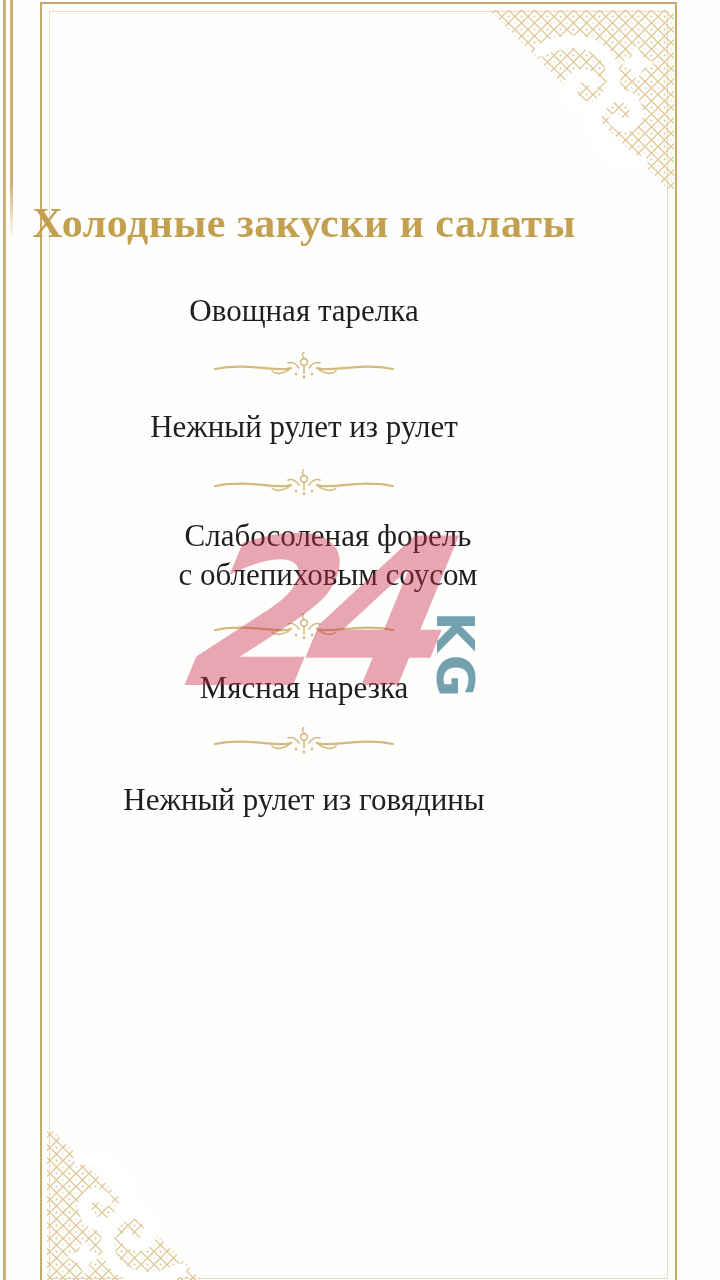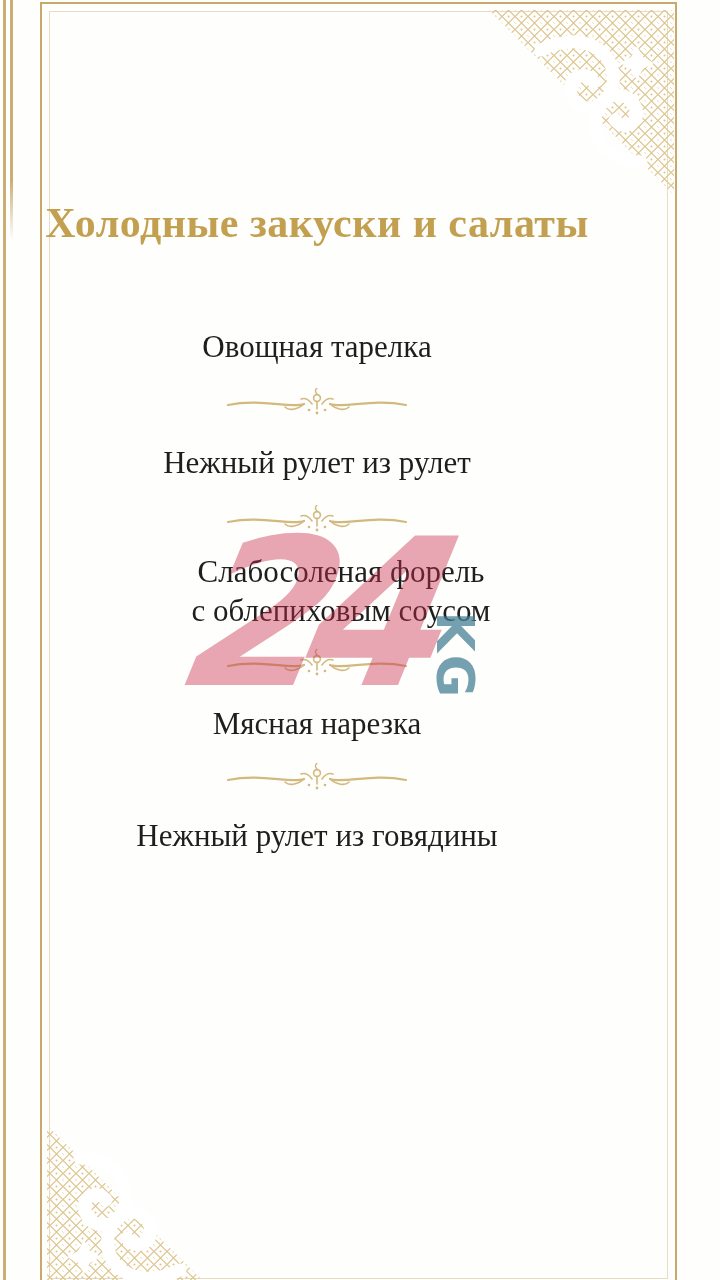--- a/index.html
+++ b/index.html
@@ -25,31 +25,31 @@
   .frame-inner{
     position:absolute;left:7px;top:7px;right:7px;bottom:7px;
     border:1px solid #e8dcc2;
   }
   
   .corner{position:absolute;width:185px;height:185px;}
   .corner.tr{top:10px;right:46px;}
   .corner.bl{top:1125px;left:47px;transform:rotate(180deg);}
   
   .menu{
-    position:absolute;left:43px;top:0;width:548px;
+    position:absolute;left:30px;top:0;width:548px;
     text-align:center;color:#1e1e1e;
   }
   .menu-title{
     margin:197px 0 0 0;
     font-size:42px;line-height:1.25;font-weight:600;
     color:#c2a050;letter-spacing:.5px;
   }
   .dish{font-size:31px;line-height:1.25;}
   .dish .line{display:block;}
-  .dish-1{margin-top:78px;}
+  .dish-1{margin-top:42px;}
   .dish-2{margin-top:24px;}
   .dish-3{margin-top:16px;padding-left:48px;}
   .dish-3 .line2{}
   .dish-4{margin-top:24px;}
   .dish-5{margin-top:22px;}
   .divider{display:block;margin:22px auto 0;width:190px;height:32px;}
   .divider.d3{margin-top:18px;}
   .divider.d4{margin-top:20px;}
   
   .watermark{position:absolute;left:0;top:0;width:720px;height:1280px;pointer-events:none;z-index:5;}

